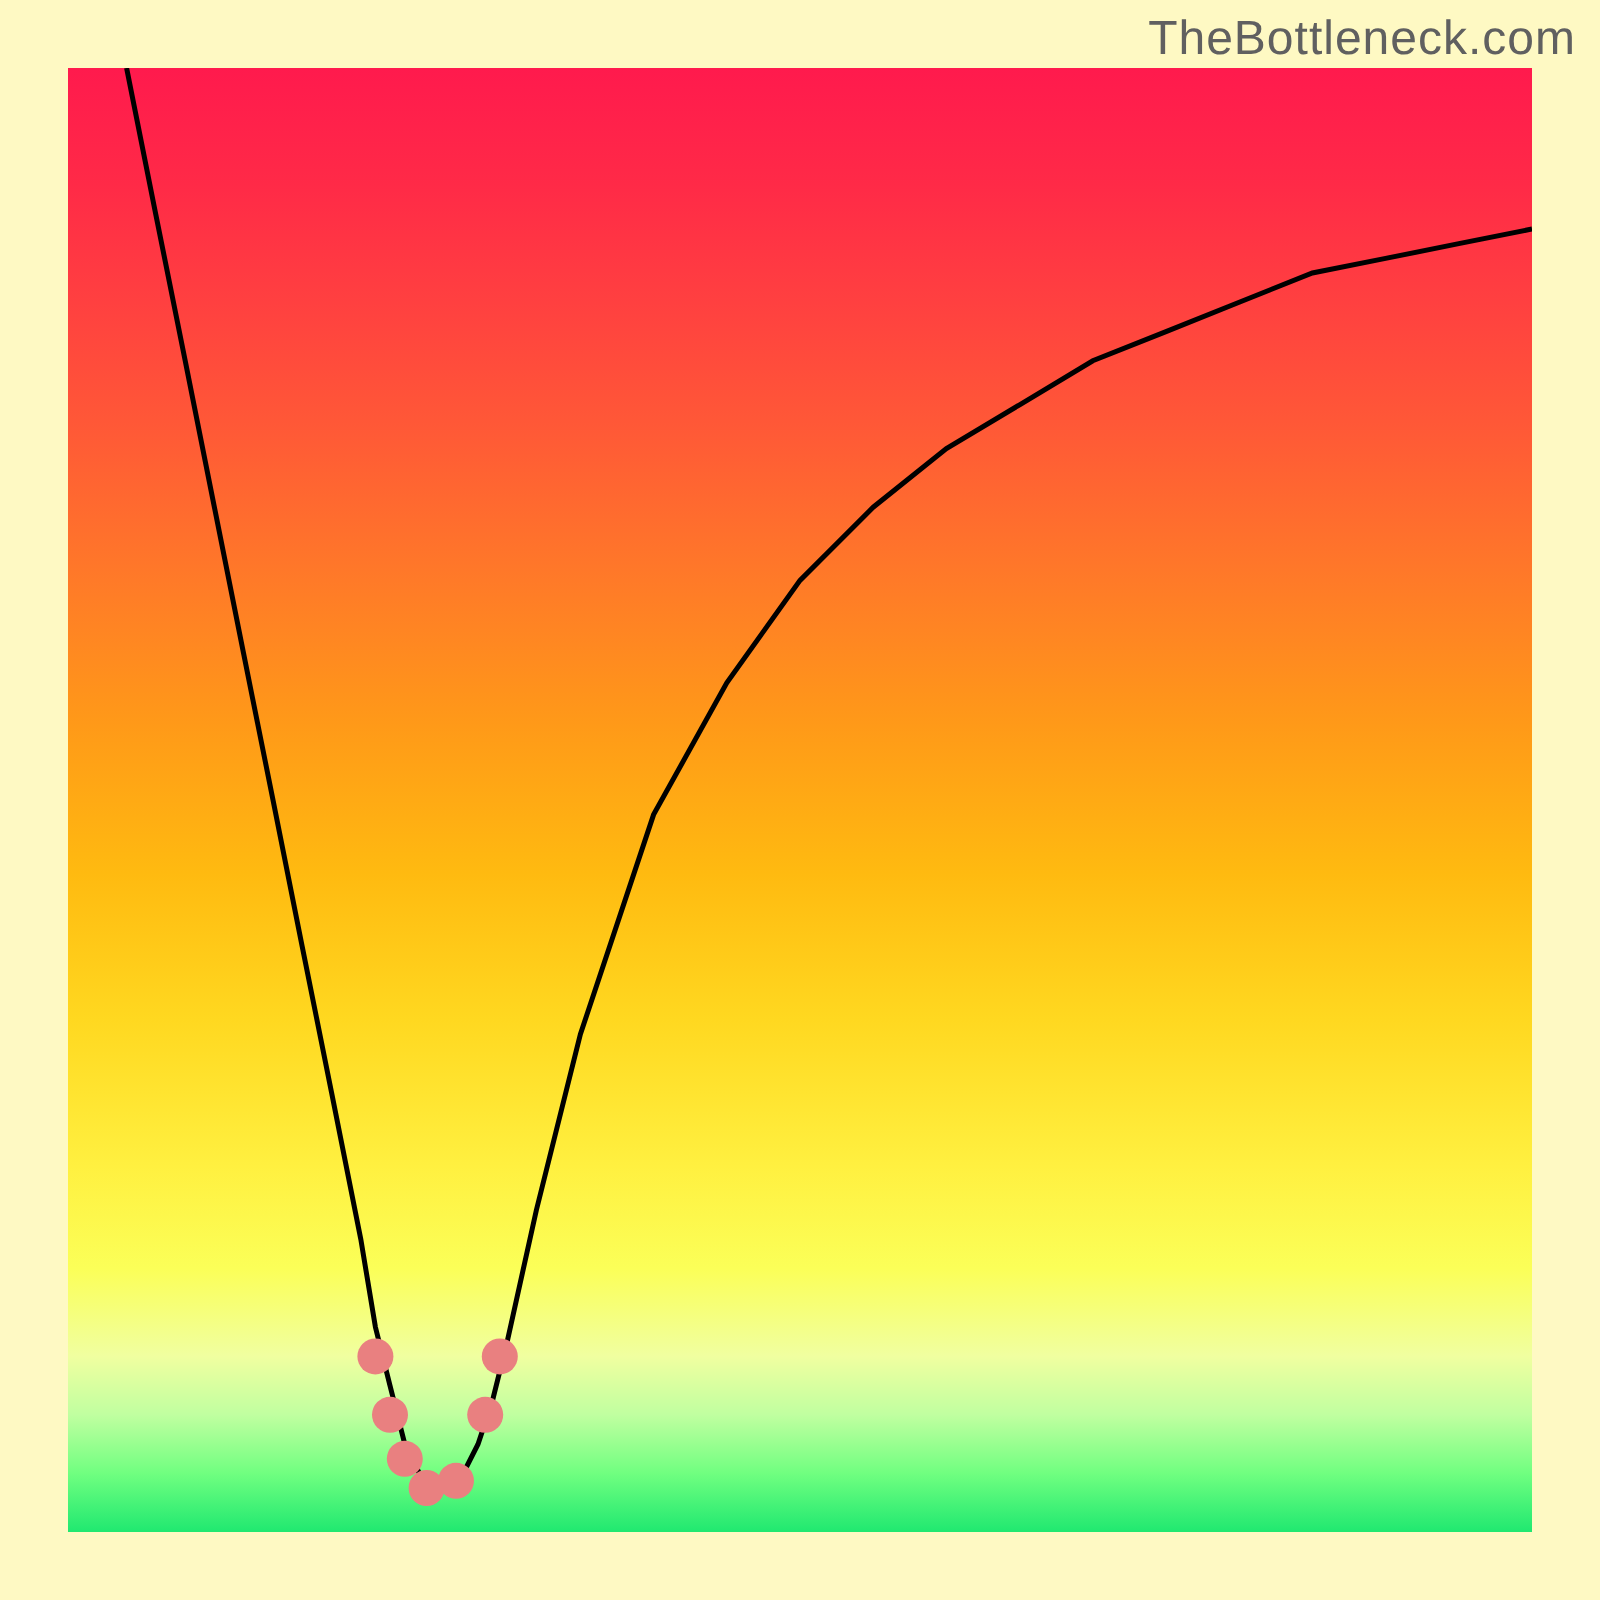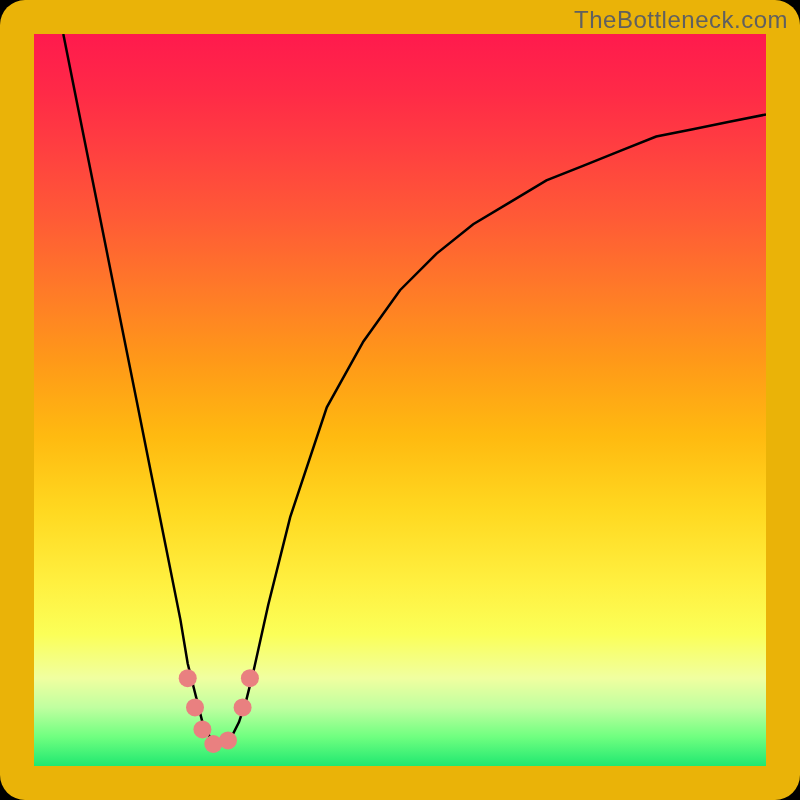--- a/index.html
+++ b/index.html
@@ -10,22 +10,21 @@
     background: #000;
     overflow: hidden;
     font-family: Arial, Helvetica, sans-serif;
   }
   .frame {
     position: absolute;
     top: 0;
     left: 0;
     width: 800px;
     height: 800px;
-    background: #eab308;
-    border-radius: 25px;
+    background: #fef9c3;
   }
   .plot {
     position: absolute;
     top: 34px;
     left: 34px;
     width: 732px;
     height: 732px;
     overflow: hidden;
   }
   .gradient-bg {

